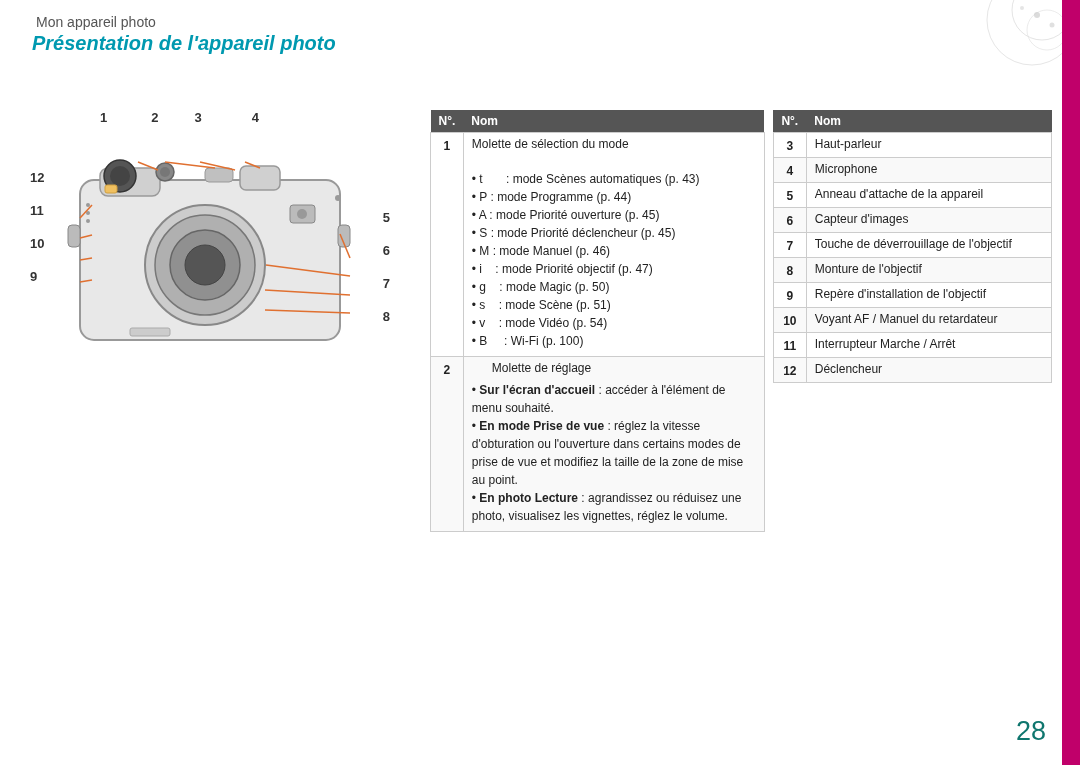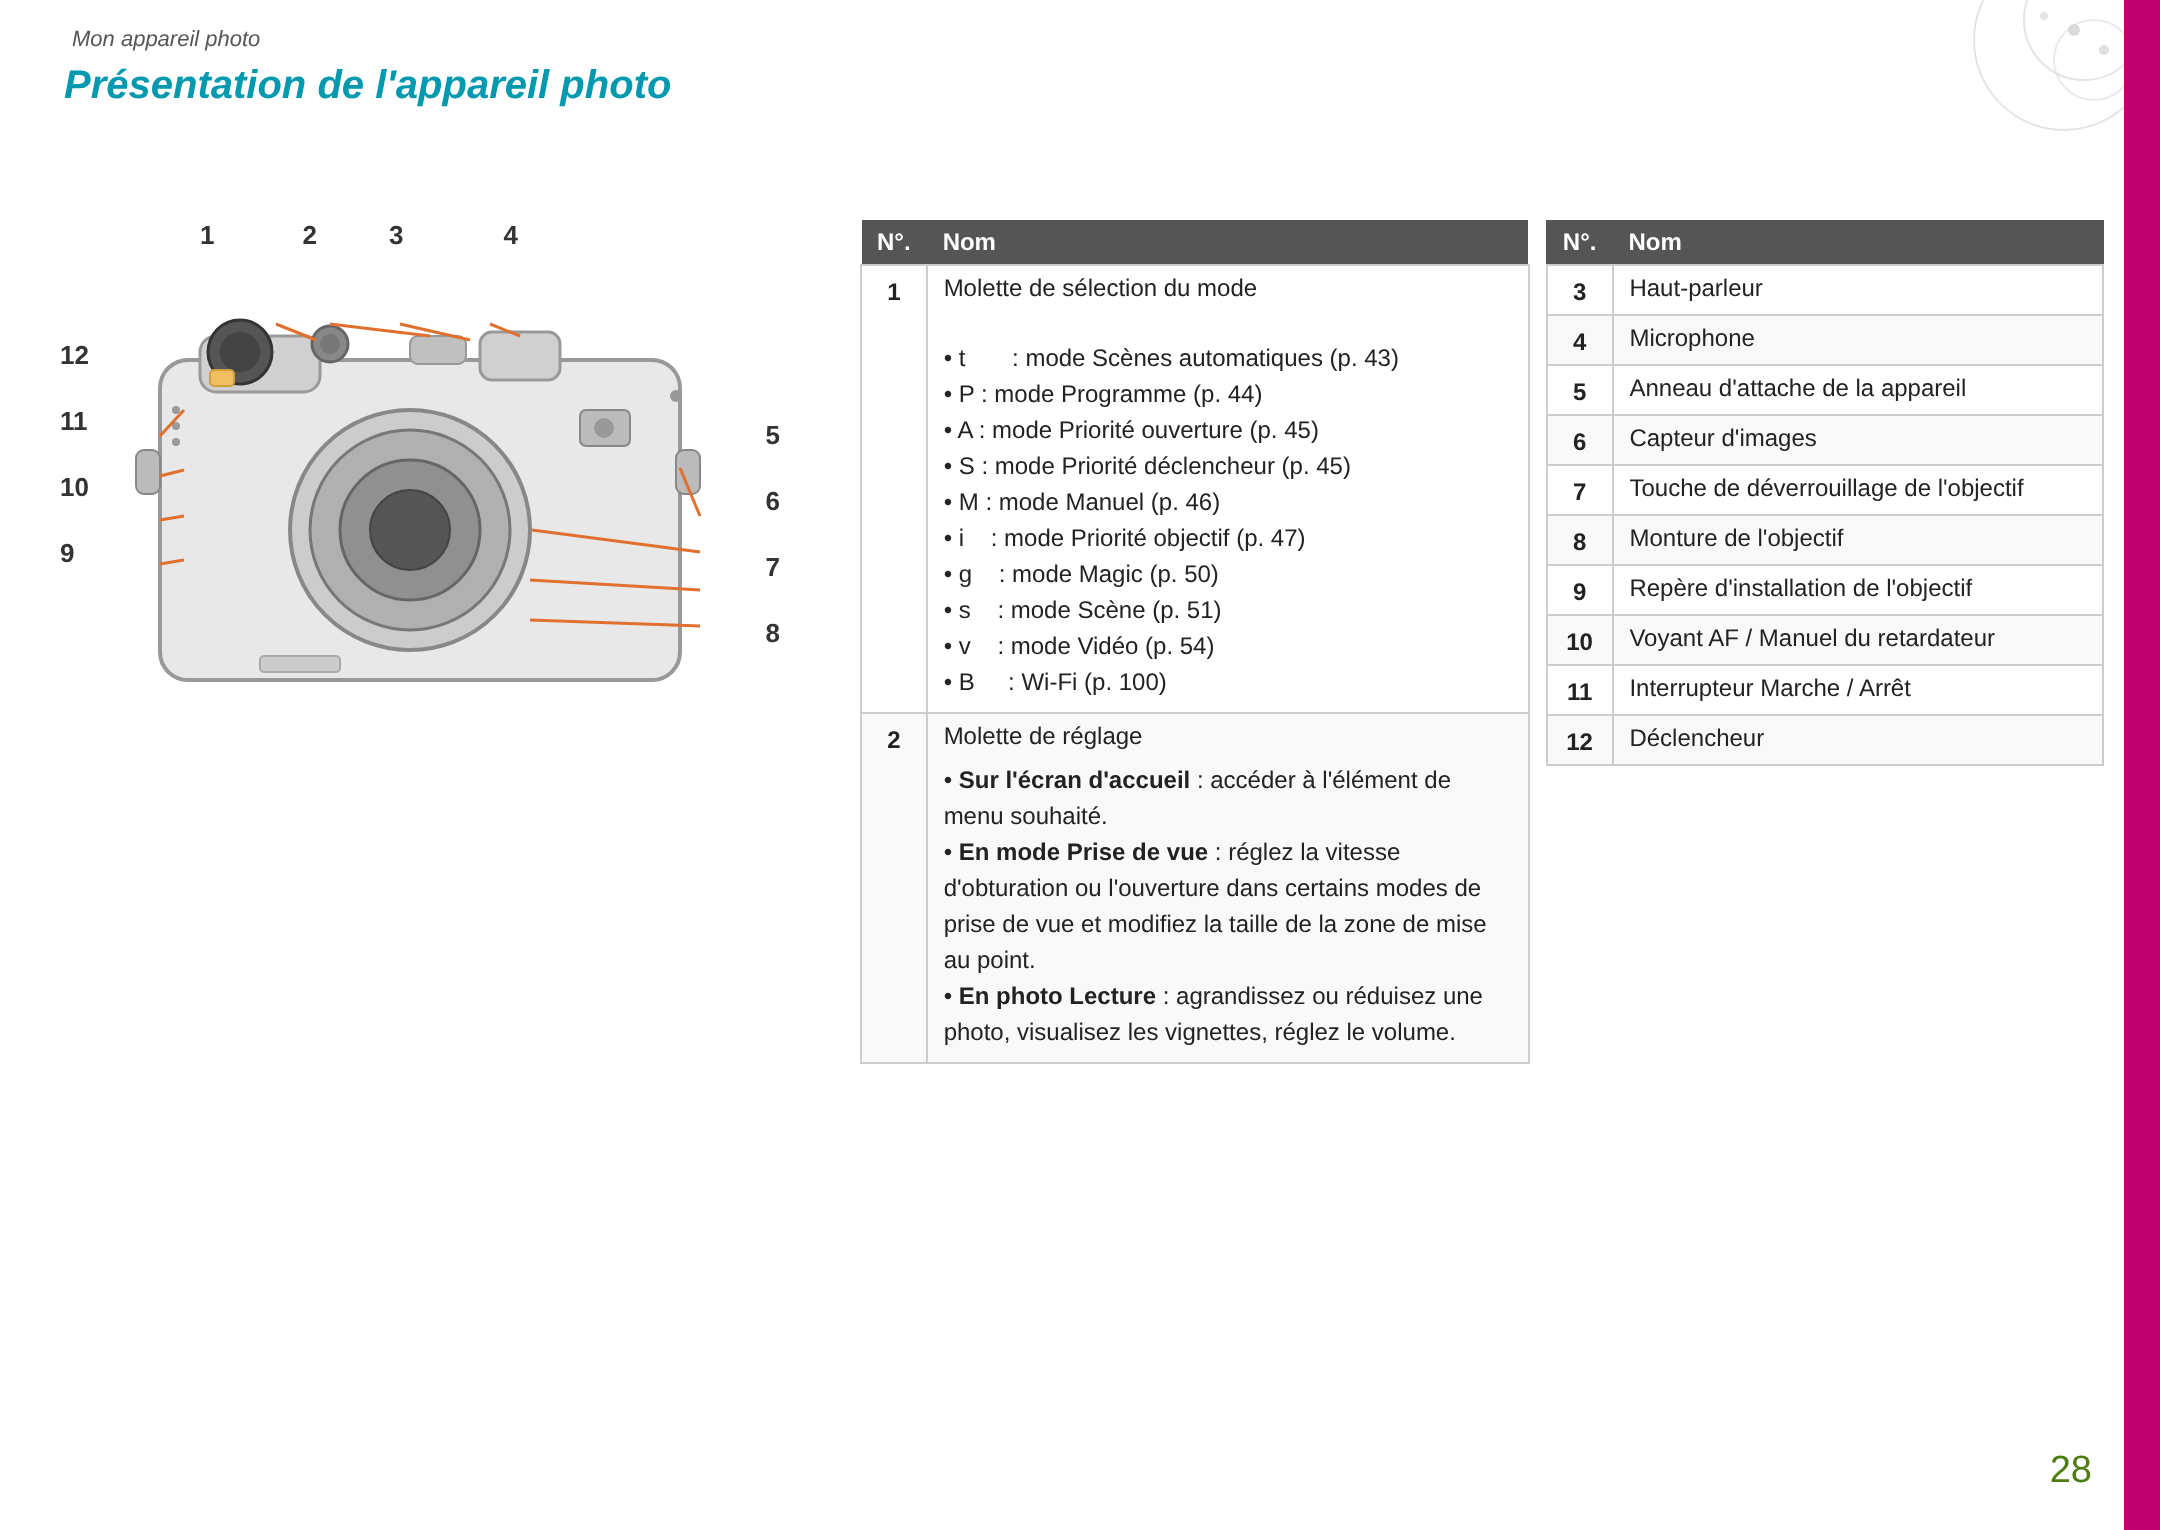--- a/index.html
+++ b/index.html
@@ -31,23 +31,22 @@
       right: 18px;
       width: 120px;
       height: 120px;
     }
 
     
     .breadcrumb {
       position: absolute;
       top: 14px;
       left: 36px;
-      font-size: 11px;
+      font-size: 14px;
       color: #555;
-      font-style: italic;
     }
 
     
     .page-title {
       position: absolute;
       top: 32px;
       left: 32px;
       font-size: 20px;
       font-weight: bold;
       color: #0099b0;
@@ -113,22 +112,22 @@
 
     table tr:nth-child(even) td {
       background: #f9f9f9;
     }
 
     
     .page-num {
       position: absolute;
       bottom: 18px;
       right: 34px;
-      font-size: 19px;
-      color: #4d7c0f;
+      font-size: 27px;
+      color: #0f766e;
     }
 
     
     .camera-svg-wrap {
       position: absolute;
       top: 40px;
       left: 20px;
       width: 320px;
       height: 220px;
     }
@@ -282,21 +281,21 @@
               <li>s&nbsp;&nbsp;&nbsp;&nbsp;: mode Scène (p. 51)</li>
               <li>v&nbsp;&nbsp;&nbsp;&nbsp;: mode Vidéo (p. 54)</li>
               <li>B&nbsp;&nbsp;&nbsp;&nbsp;&nbsp;: Wi-Fi (p. 100)</li>
             </ul>
           </td>
         </tr>
 
         <tr>
           <td class="num">2</td>
           <td>
-            <div style="margin-bottom:4px;">Molette de réglage</div>
+            <div style="margin-bottom:4px;margin-left:20px;">Molette de réglage</div>
             <ul class="bullet-list">
               <li><span class="bold-text">Sur l'écran d'accueil</span> : accéder à l'élément de menu souhaité.</li>
               <li><span class="bold-text">En mode Prise de vue</span> : réglez la vitesse d'obturation ou l'ouverture dans certains modes de prise de vue et modifiez la taille de la zone de mise au point.</li>
               <li><span class="bold-text">En photo Lecture</span> : agrandissez ou réduisez une photo, visualisez les vignettes, réglez le volume.</li>
             </ul>
           </td>
         </tr>
       </tbody>
     </table>
   </div>

